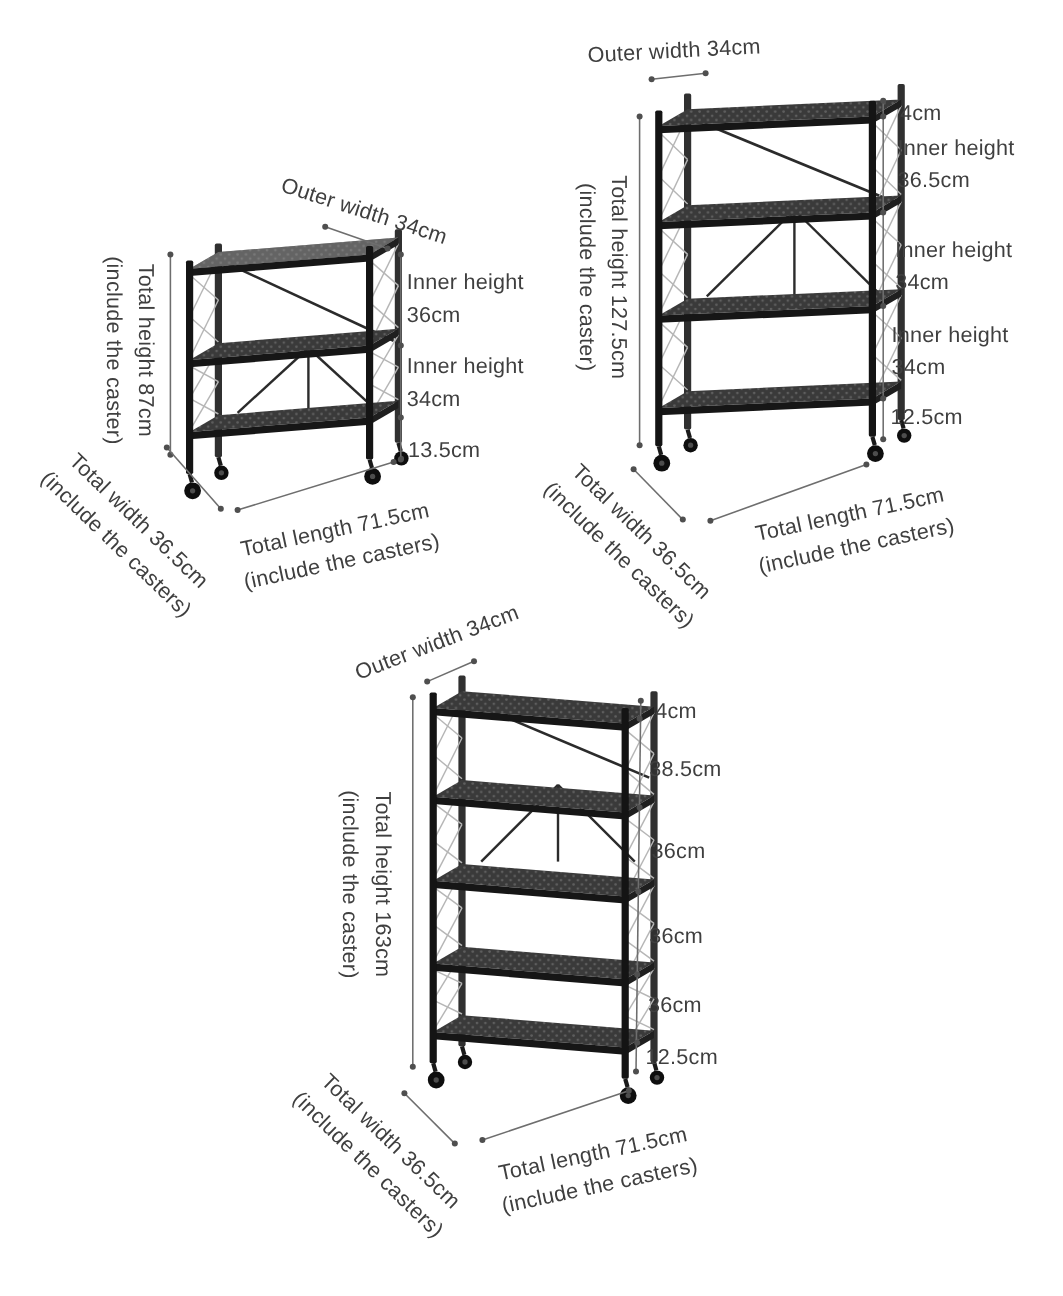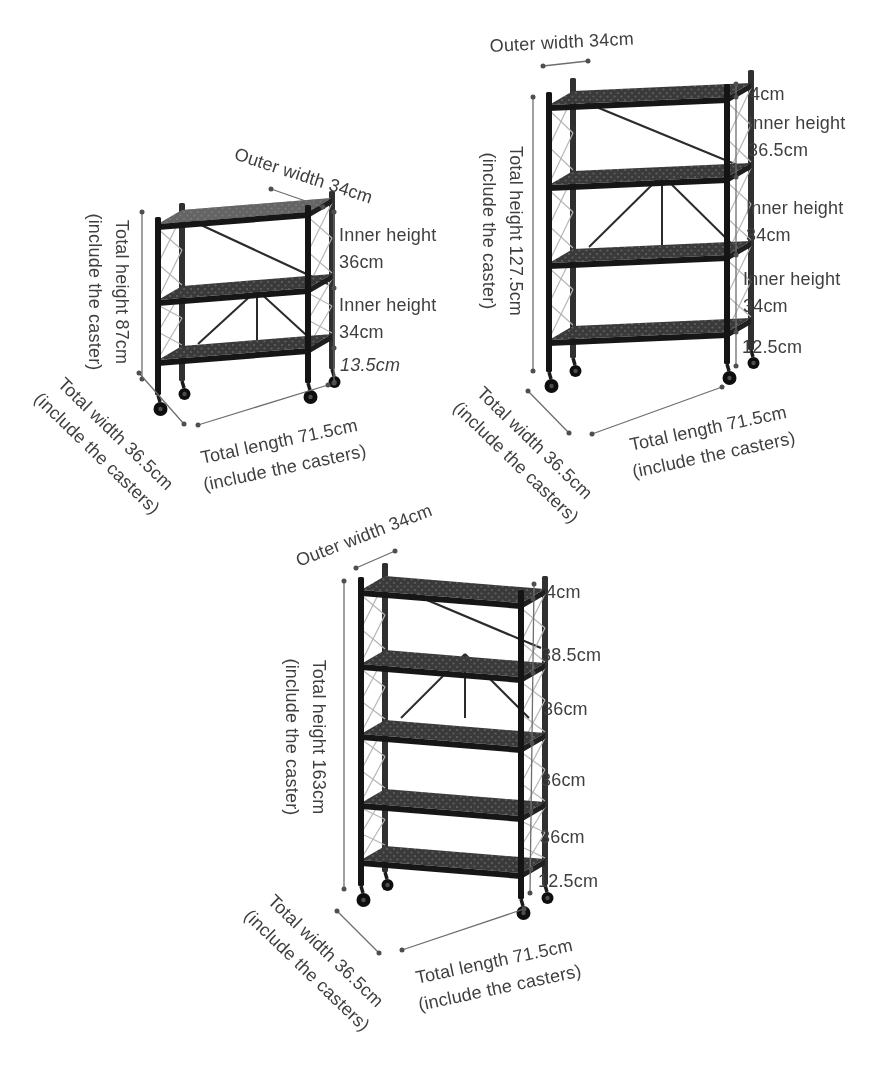--- a/index.html
+++ b/index.html
@@ -11,38 +11,38 @@
   .lbl{
     position:absolute;font-size:18px;line-height:27px;color:#3f3f3f;
     white-space:nowrap;letter-spacing:0.2px;
   }
   .ctr{text-align:center;}
   
   #r1-outer{left:239px;top:141px;transform:rotate(18deg);transform-origin:0 0;}
   #r1-th   {left:108px;top:292px;transform:translate(-50%,-50%) rotate(90deg);}
   #r1-ih0  {left:339px;top:222px;}
   #r1-ih1  {left:339px;top:292px;}
-  #r1-135  {left:340px;top:352px;font-style:italic;}
+  #r1-135  {left:340px;top:362px;}
   #r1-tw   {left:106px;top:444px;transform:translate(-50%,-50%) rotate(44deg);}
   #r1-tl   {left:282px;top:455px;transform:translate(-50%,-50%) rotate(-12deg);}
   
   #r2-outer{left:489px;top:33px;transform:rotate(-3deg);transform-origin:0 0;}
   #r2-th   {left:502px;top:231px;transform:translate(-50%,-50%) rotate(90deg);}
   #r2-r0   {left:750px;top:81px;}
   #r2-r1   {left:748px;top:110px;}
   #r2-r2   {left:746px;top:195px;}
   #r2-r3   {left:743px;top:266px;}
   #r2-r4   {left:742px;top:334px;}
   #r2-tw   {left:525px;top:453px;transform:translate(-50%,-50%) rotate(44deg);}
   #r2-tl   {left:711px;top:442px;transform:translate(-50%,-50%) rotate(-12deg);}
   
   #r3-outer{left:292px;top:549px;transform:rotate(-21deg);transform-origin:0 0;}
   #r3-th   {left:305px;top:737px;transform:translate(-50%,-50%) rotate(90deg);}
   #r3-r0   {left:546px;top:579px;}
-  #r3-r1   {left:541px;top:642px;}
+  #r3-r1   {left:541px;top:628px;}
   #r3-r2   {left:543px;top:696px;}
   #r3-r3   {left:541px;top:767px;}
   #r3-r4   {left:540px;top:824px;}
   #r3-r5   {left:538px;top:868px;}
   #r3-tw   {left:316px;top:961px;transform:translate(-50%,-50%) rotate(44deg);}
   #r3-tl   {left:497px;top:975px;transform:translate(-50%,-50%) rotate(-12deg);}
 </style>
 </head>
 <body>
 

